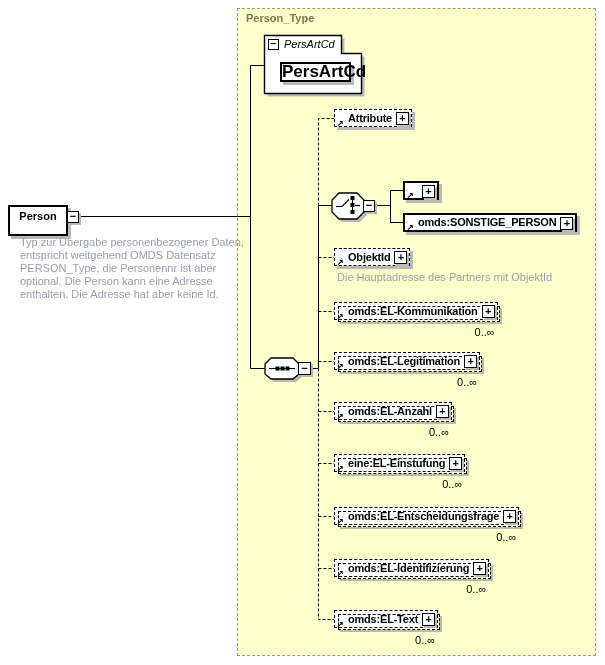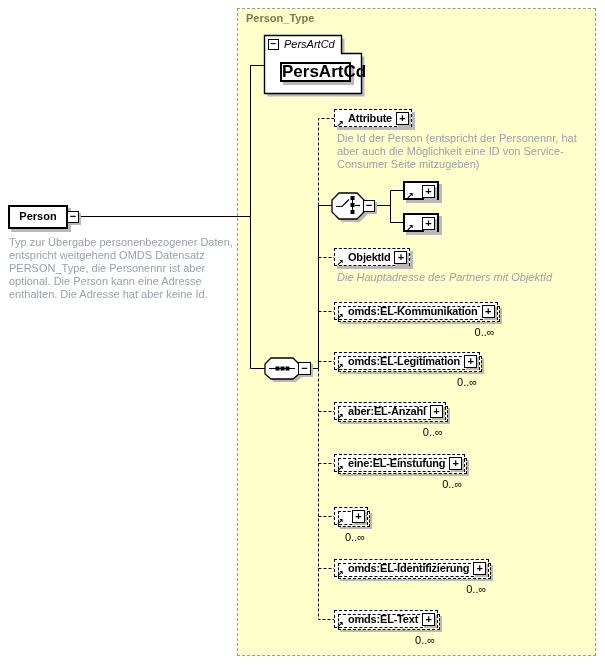--- a/index.html
+++ b/index.html
@@ -42,21 +42,21 @@
     font-size:11px; font-weight:bold; line-height:10px; letter-spacing:0;
     box-shadow:2px 2px 0 #b9b9b9; cursor:pointer;
   }
   .node .toggle{right:2px; top:50%; margin-top:-6px;}
   .occurs{
     position:absolute; right:2px; top:21px; font-size:11px; font-weight:normal;
     color:#000; letter-spacing:0;
   }
   
   .root-box{
-    position:absolute; left:8px; top:205px; width:60px; height:24px; box-sizing:border-box;
+    position:absolute; left:8px; top:205px; width:60px; height:31px; box-sizing:border-box;
     background:#fff; border:2px solid #000; box-shadow:3px 3px 0 #b9b9b9;
     font-size:11px; font-weight:bold; text-align:center; line-height:19px;
   }
   .root-box .toggle{right:-13px; top:4px; width:12px; height:12px; line-height:9px;}
   
   .attr-minus{left:268px; top:39px; width:11px; height:11px; line-height:8px; font-size:10px; box-shadow:none;}
   .attr-label{
     position:absolute; left:284px; top:38px; font-size:11px; font-style:italic; color:#000;
   }
   .attr-item{
@@ -64,23 +64,23 @@
     background:#fff; border:2px solid #000; box-shadow:3px 3px 0 #b9b9b9;
     font-size:17px; font-weight:bold; text-align:center; line-height:15px;
   }
   
   .seq-minus{left:298px; top:362px;}
   .choice-minus{left:363px; top:200px; width:12px; height:12px; line-height:9px;}
   
   .annotation{
     position:absolute; font-size:11px; line-height:13px; color:#9aa1ab; letter-spacing:0;
   }
-  .ann-person{left:9px; top:236px; width:238px;}
+  .ann-person{left:20px; top:236px; width:238px;}
   .ann-objektid{left:337px; top:132px; width:256px;}
-  .ann-adresse{left:337px; top:271px; width:258px;font-style:italic;}
+  .ann-adresse{left:337px; top:271px; width:258px;}
 </style>
 </head>
 <body>
 
 <div id="stage">
 
   <div class="type-container"></div>
   <div class="type-label">Person_Type</div>
 
   <svg id="wires" viewBox="0 0 605 665" xmlns="http://www.w3.org/2000/svg">
@@ -148,28 +148,28 @@
   </div>
 
   <div class="toggle seq-minus">−</div>
   <div class="toggle choice-minus">−</div>
 
   <div class="node" style="left:334px; top:109px;">
     <span class="ref-arrow">↗</span>
     <span class="node-label">Attribute</span>
     <span class="toggle">+</span>
   </div>
-  <div class="annotation ann-objektid">Die Id der Person (entspricht der Personennr, hat aber auch die Möglichkeit eine ID von Service-Consumer Seite mitzugeben)</div>
 
   <div class="node solid" style="left:403px; top:181px;">
     <span class="ref-arrow">↗</span>
     <span class="toggle">+</span>
   </div>
   <div class="node solid" style="left:403px; top:213px;">
     <span class="ref-arrow">↗</span>
+    <span class="node-label">omds:SONSTIGE_PERSON</span>
     <span class="toggle">+</span>
   </div>
 
   <div class="node" style="left:334px; top:248px;">
     <span class="ref-arrow">↗</span>
     <span class="node-label">ObjektId</span>
     <span class="toggle">+</span>
   </div>
   <div class="annotation ann-adresse">Die Hauptadresse des Partners mit ObjektId</div>
 
@@ -182,34 +182,35 @@
 
   <div class="node repeat" style="left:334px; top:352px;">
     <span class="ref-arrow">↗</span>
     <span class="node-label">omds:EL-Legitimation</span>
     <span class="toggle">+</span>
     <span class="occurs">0..∞</span>
   </div>
 
   <div class="node repeat" style="left:334px; top:402px;">
     <span class="ref-arrow">↗</span>
-    <span class="node-label">aber:EL-Anzahl</span>
+    <span class="node-label">omds:EL-Anzahl</span>
     <span class="toggle">+</span>
     <span class="occurs">0..∞</span>
   </div>
 
   <div class="node repeat" style="left:334px; top:454px;">
     <span class="ref-arrow">↗</span>
     <span class="node-label">eine:EL-Einstufung</span>
     <span class="toggle">+</span>
     <span class="occurs">0..∞</span>
   </div>
 
   <div class="node repeat" style="left:334px; top:507px;">
     <span class="ref-arrow">↗</span>
+    <span class="node-label">omds:EL-Entscheidungsfrage</span>
     <span class="toggle">+</span>
     <span class="occurs">0..∞</span>
   </div>
 
   <div class="node repeat" style="left:334px; top:559px;">
     <span class="ref-arrow">↗</span>
     <span class="node-label">omds:EL-Identifizierung</span>
     <span class="toggle">+</span>
     <span class="occurs">0..∞</span>
   </div>

